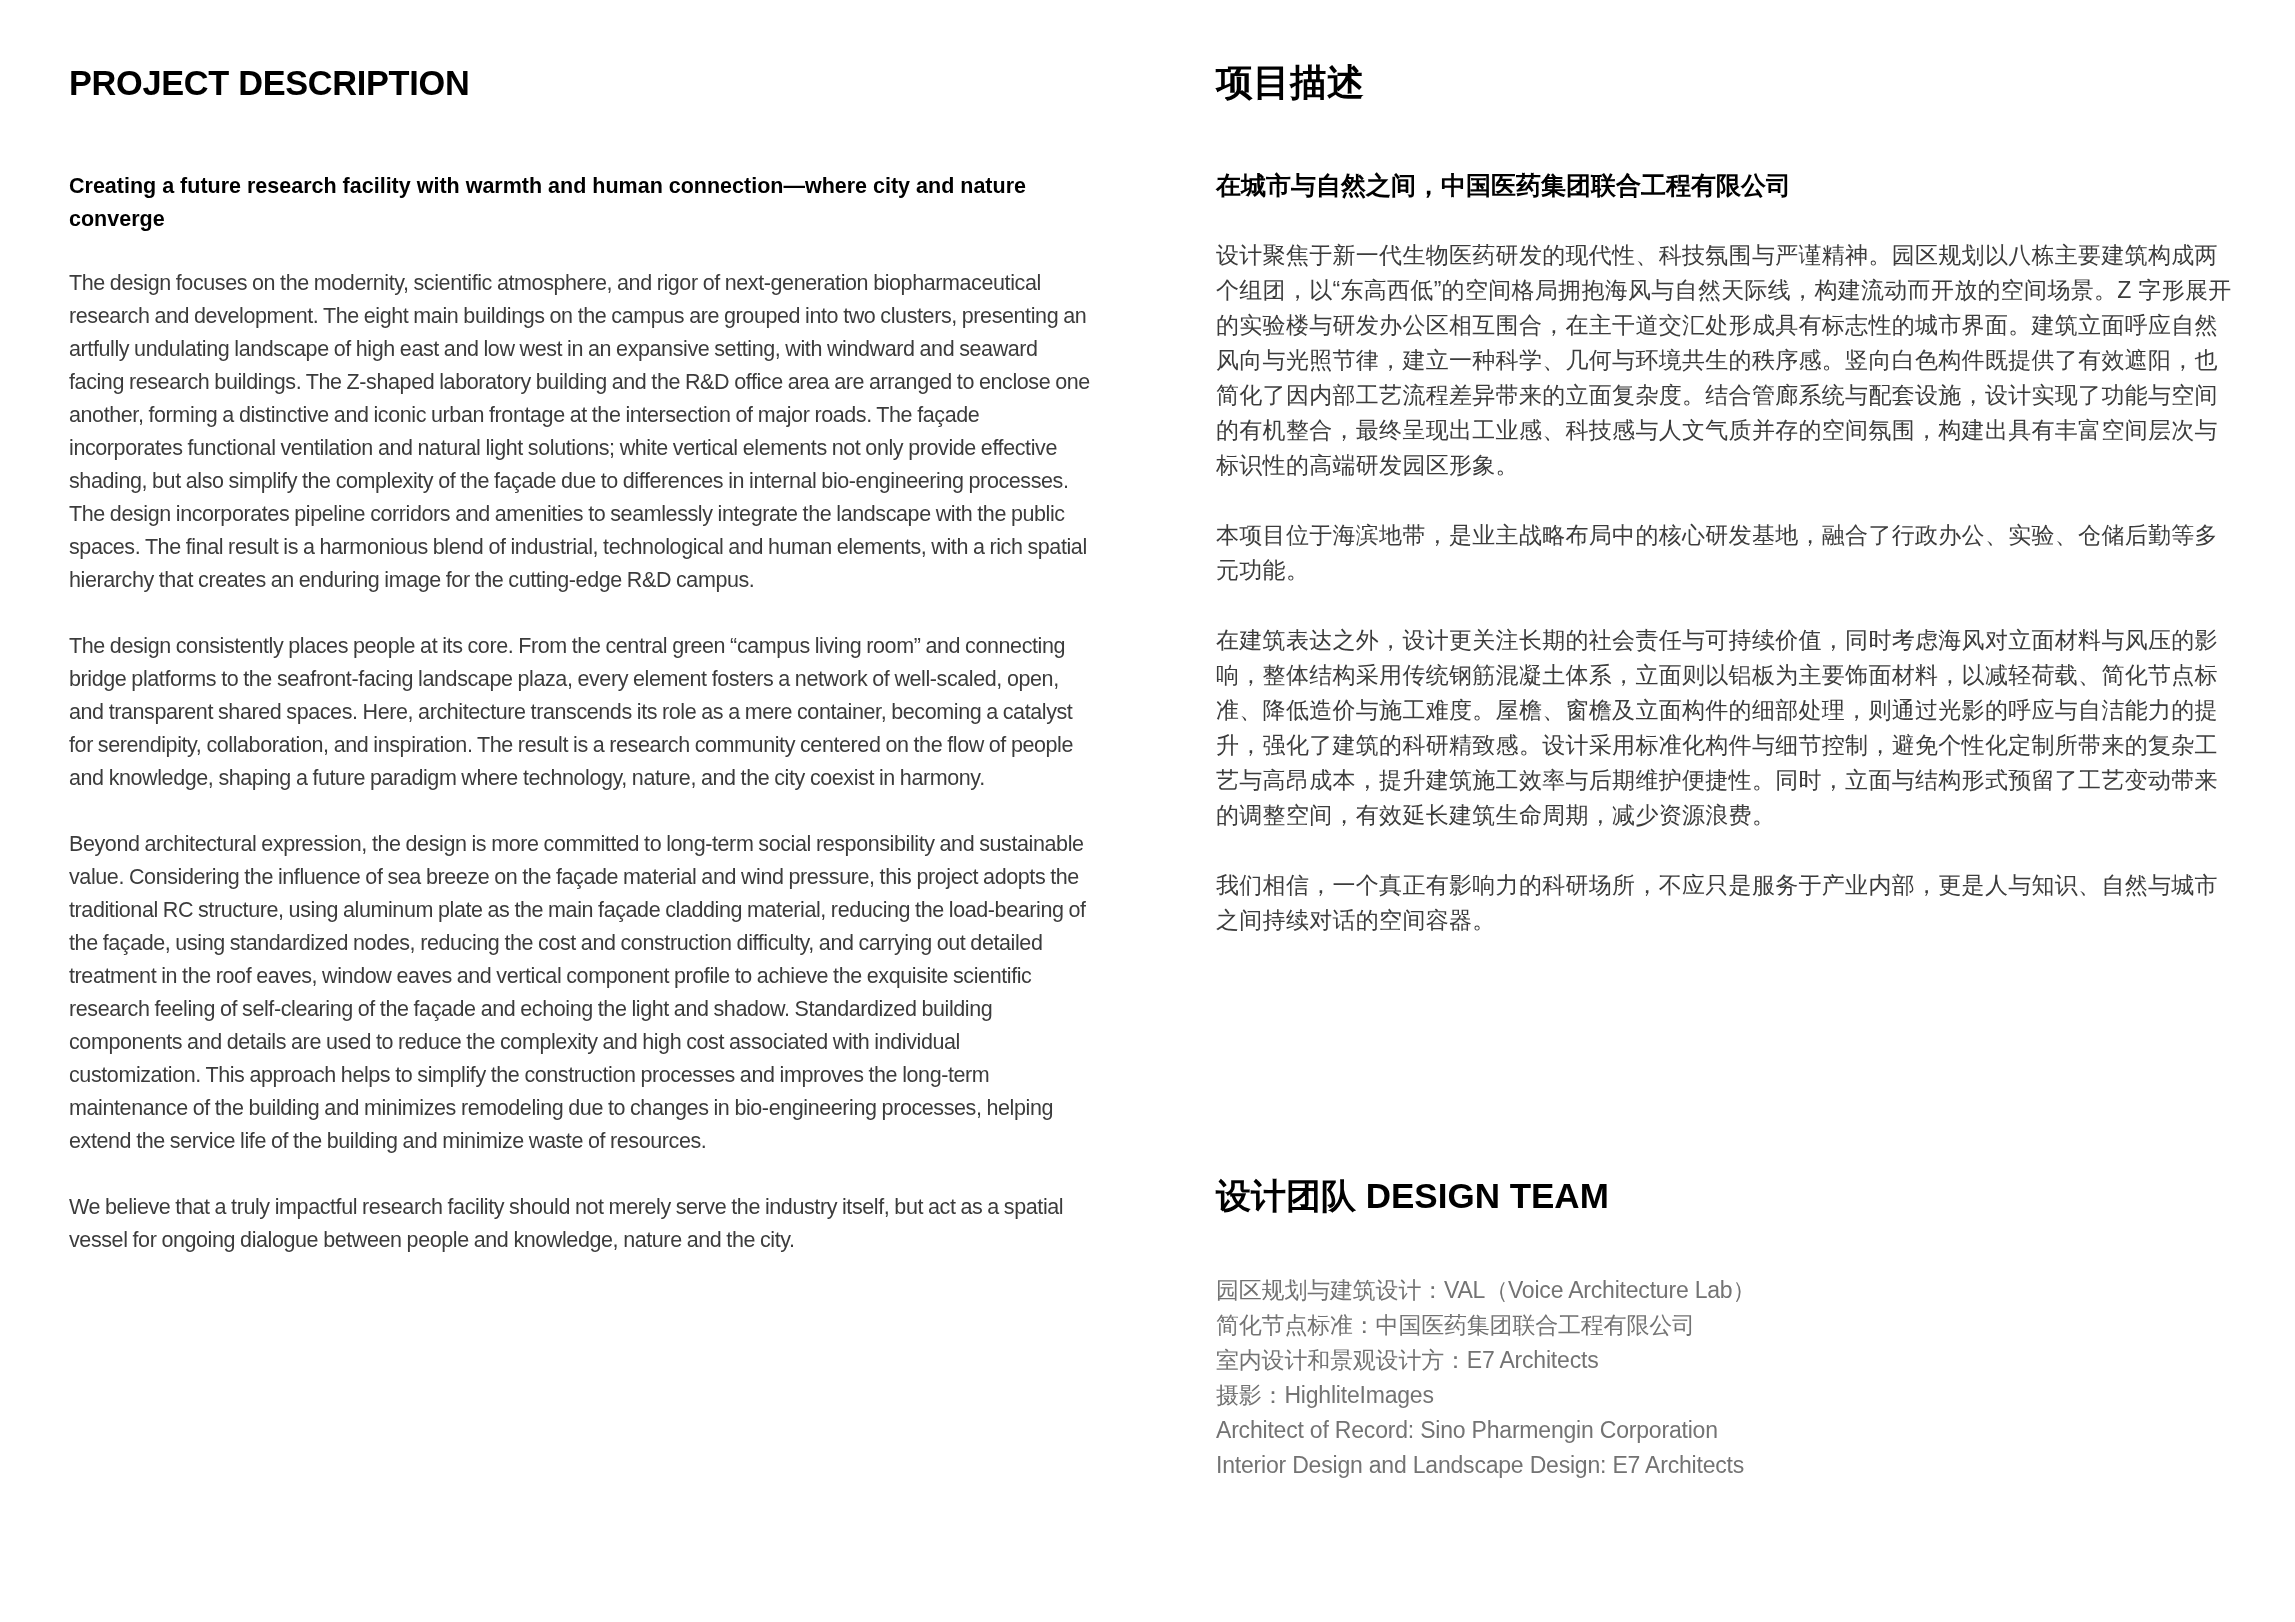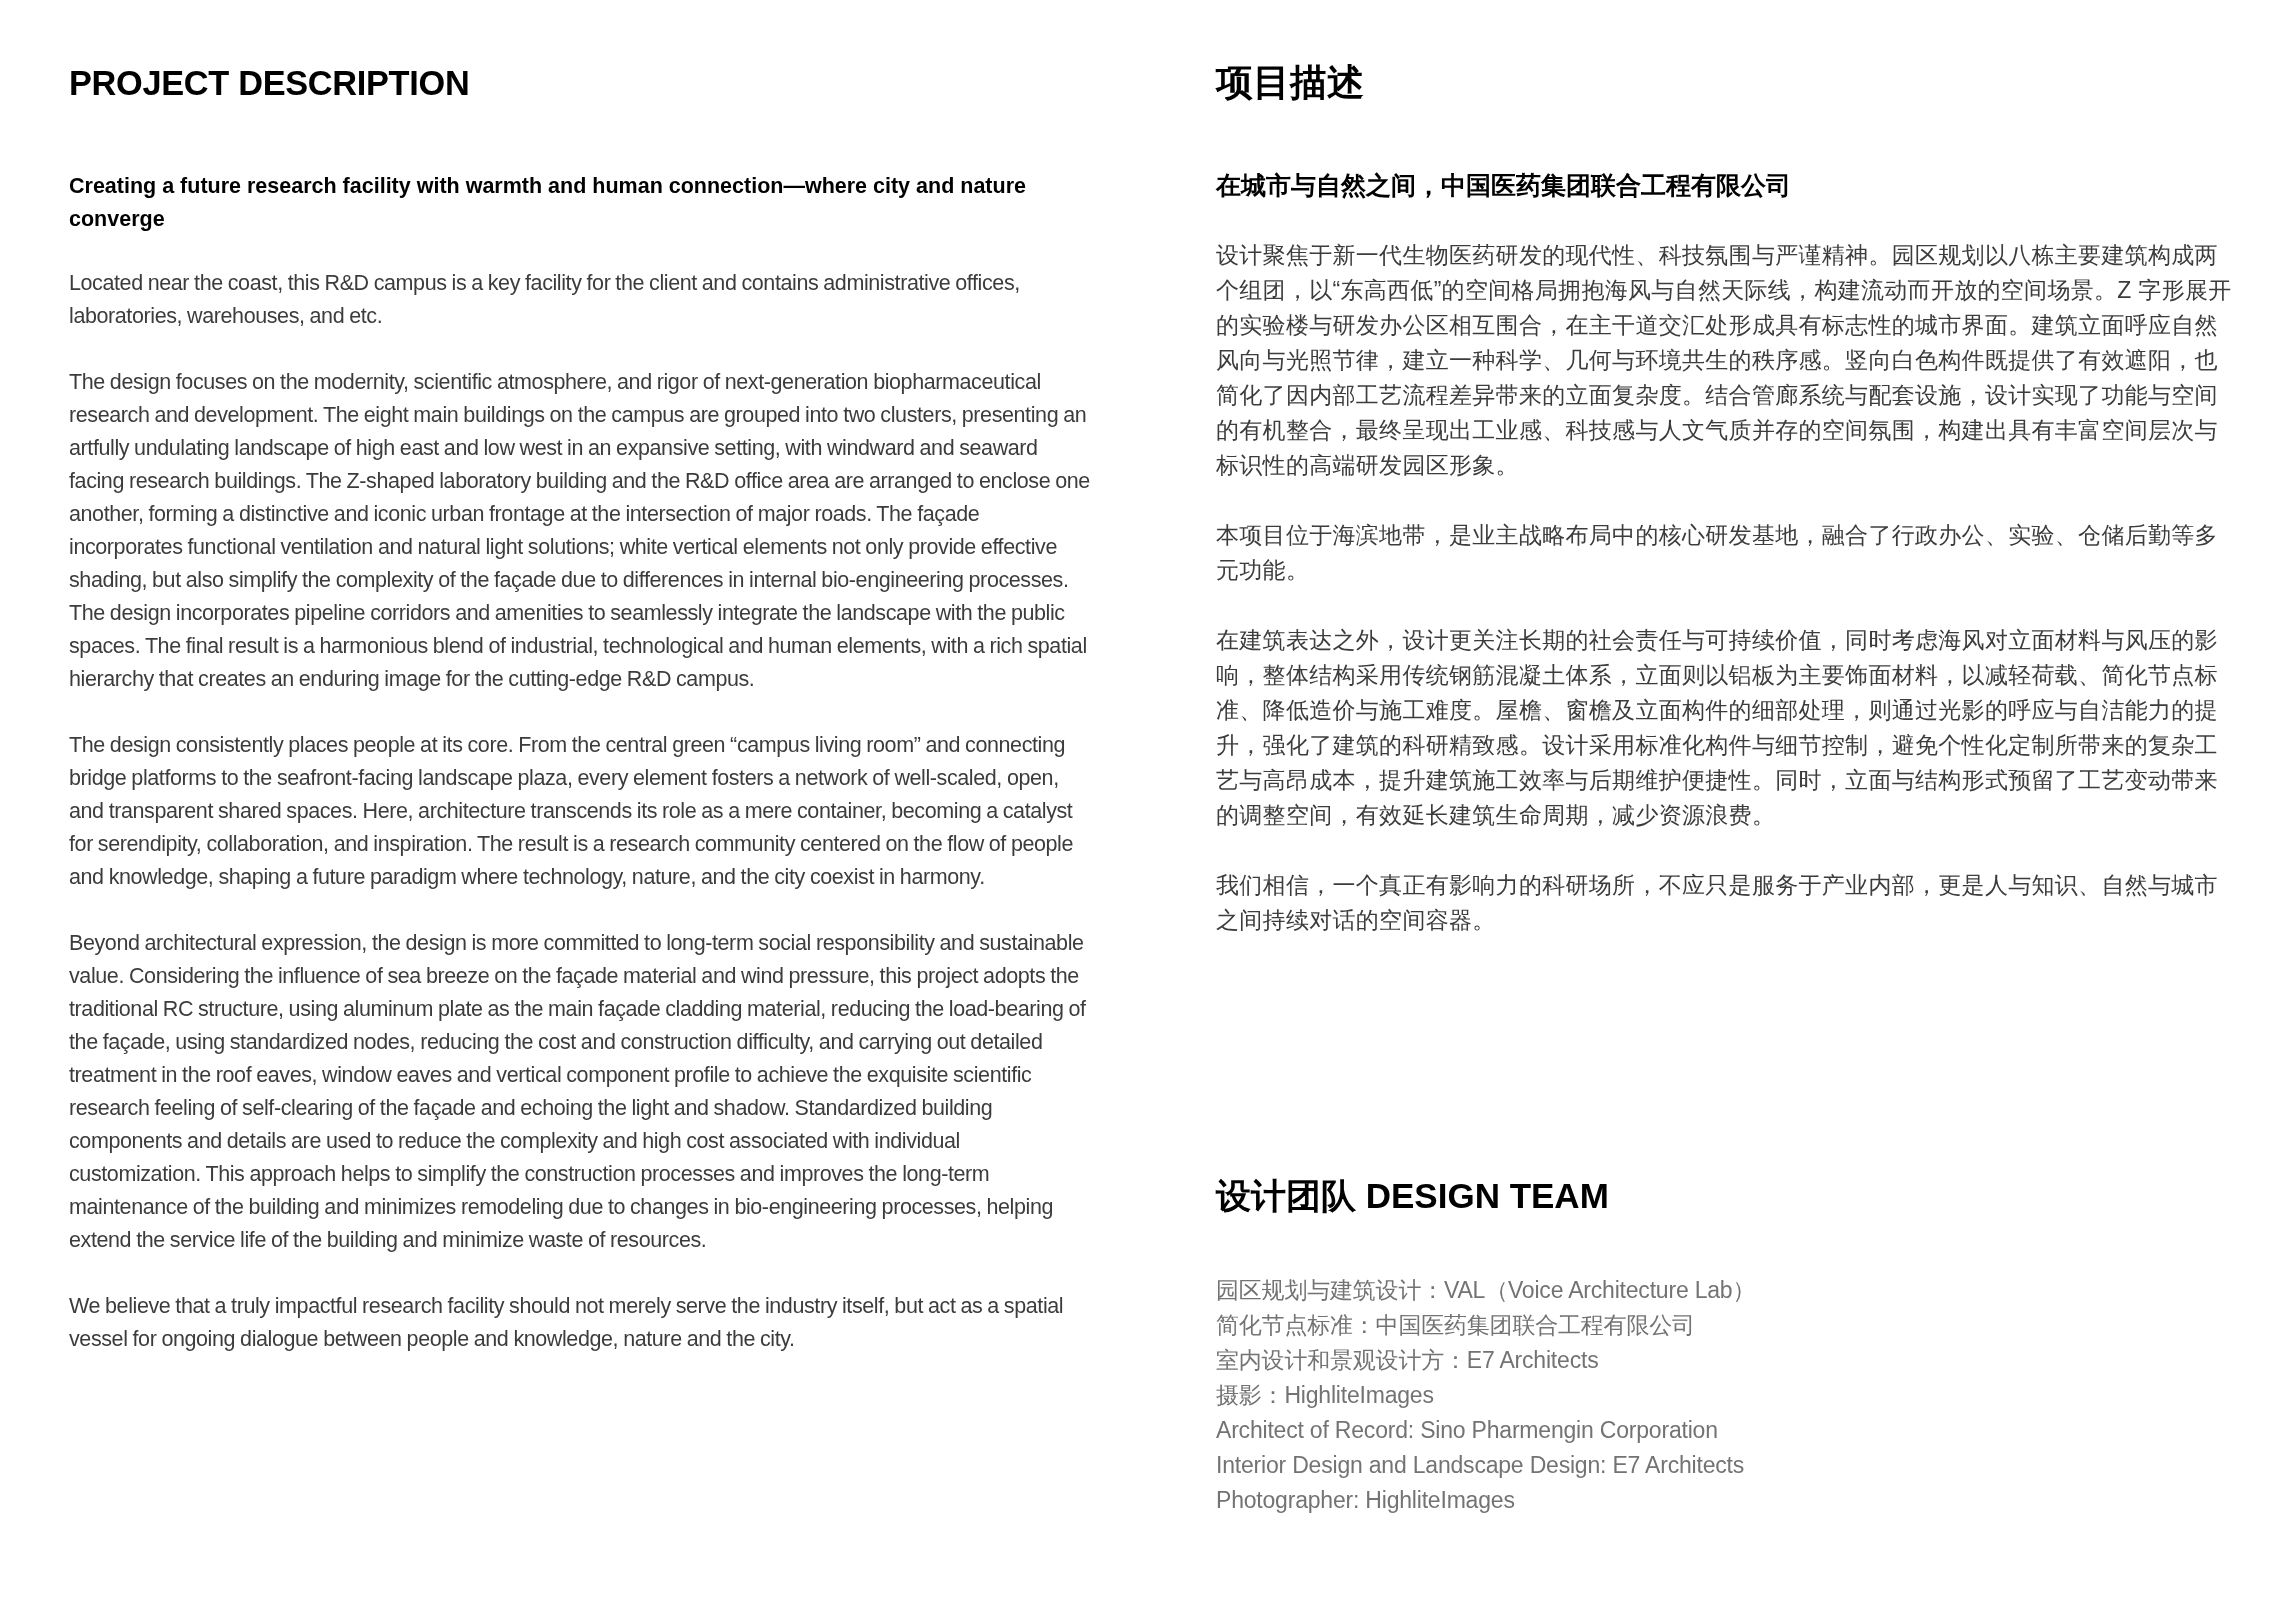--- a/index.html
+++ b/index.html
@@ -119,21 +119,20 @@
     letter-spacing: -0.2px;
   }
 </style>
 </head>
 <body>
 
 <section class="col col-en">
   <h1 class="page-title">PROJECT DESCRIPTION</h1>
   <h2 class="subtitle">Creating a future research facility with warmth and human connection—where city and nature converge</h2>
   <div class="body">
-    <p class="para">Located near the coast, this R&amp;D campus is a key facility for the client and contains administrative offices, laboratories, warehouses, and etc.</p>
     <p class="para">The design focuses on the modernity, scientific atmosphere, and rigor of next-generation biopharmaceutical research and development. The eight main buildings on the campus are grouped into two clusters, presenting an artfully undulating landscape of high east and low west in an expansive setting, with windward and seaward facing research buildings. The Z-shaped laboratory building and the R&amp;D office area are arranged to enclose one another, forming a distinctive and iconic urban frontage at the intersection of major roads. The façade incorporates functional ventilation and natural light solutions; white vertical elements not only provide effective shading, but also simplify the complexity of the façade due to differences in internal bio-engineering processes. The design incorporates pipeline corridors and amenities to seamlessly integrate the landscape with the public spaces. The final result is a harmonious blend of industrial, technological and human elements, with a rich spatial hierarchy that creates an enduring image for the cutting-edge R&amp;D campus.</p>
     <p class="para">The design consistently places people at its core. From the central green “campus living room” and connecting bridge platforms to the seafront-facing landscape plaza, every element fosters a network of well-scaled, open, and transparent shared spaces. Here, architecture transcends its role as a mere container, becoming a catalyst for serendipity, collaboration, and inspiration. The result is a research community centered on the flow of people and knowledge, shaping a future paradigm where technology, nature, and the city coexist in harmony.</p>
     <p class="para">Beyond architectural expression, the design is more committed to long-term social responsibility and sustainable value. Considering the influence of sea breeze on the façade material and wind pressure, this project adopts the traditional RC structure, using aluminum plate as the main façade cladding material, reducing the load-bearing of the façade, using standardized nodes, reducing the cost and construction difficulty, and carrying out detailed treatment in the roof eaves, window eaves and vertical component profile to achieve the exquisite scientific research feeling of self-clearing of the façade and echoing the light and shadow. Standardized building components and details are used to reduce the complexity and high cost associated with individual customization. This approach helps to simplify the construction processes and improves the long-term maintenance of the building and minimizes remodeling due to changes in bio-engineering processes, helping extend the service life of the building and minimize waste of resources.</p>
     <p class="para">We believe that a truly impactful research facility should not merely serve the industry itself, but act as a spatial vessel for ongoing dialogue between people and knowledge, nature and the city.</p>
   </div>
 </section>
 
 <section class="col col-zh">
   <h1 class="page-title">项目描述</h1>
   <h2 class="subtitle">在城市与自然之间，中国医药集团联合工程有限公司</h2>
@@ -145,16 +144,15 @@
   </div>
 
   <h2 class="team-title">设计团队 DESIGN TEAM</h2>
   <ul class="team-list">
     <li>园区规划与建筑设计：VAL（Voice Architecture Lab）</li>
     <li>简化节点标准：中国医药集团联合工程有限公司</li>
     <li>室内设计和景观设计方：E7 Architects</li>
     <li>摄影：HighliteImages</li>
     <li>Architect of Record: Sino Pharmengin Corporation</li>
     <li>Interior Design and Landscape Design: E7 Architects</li>
-    <li>Photographer: HighliteImages</li>
   </ul>
 </section>
 
 
 </body></html>

